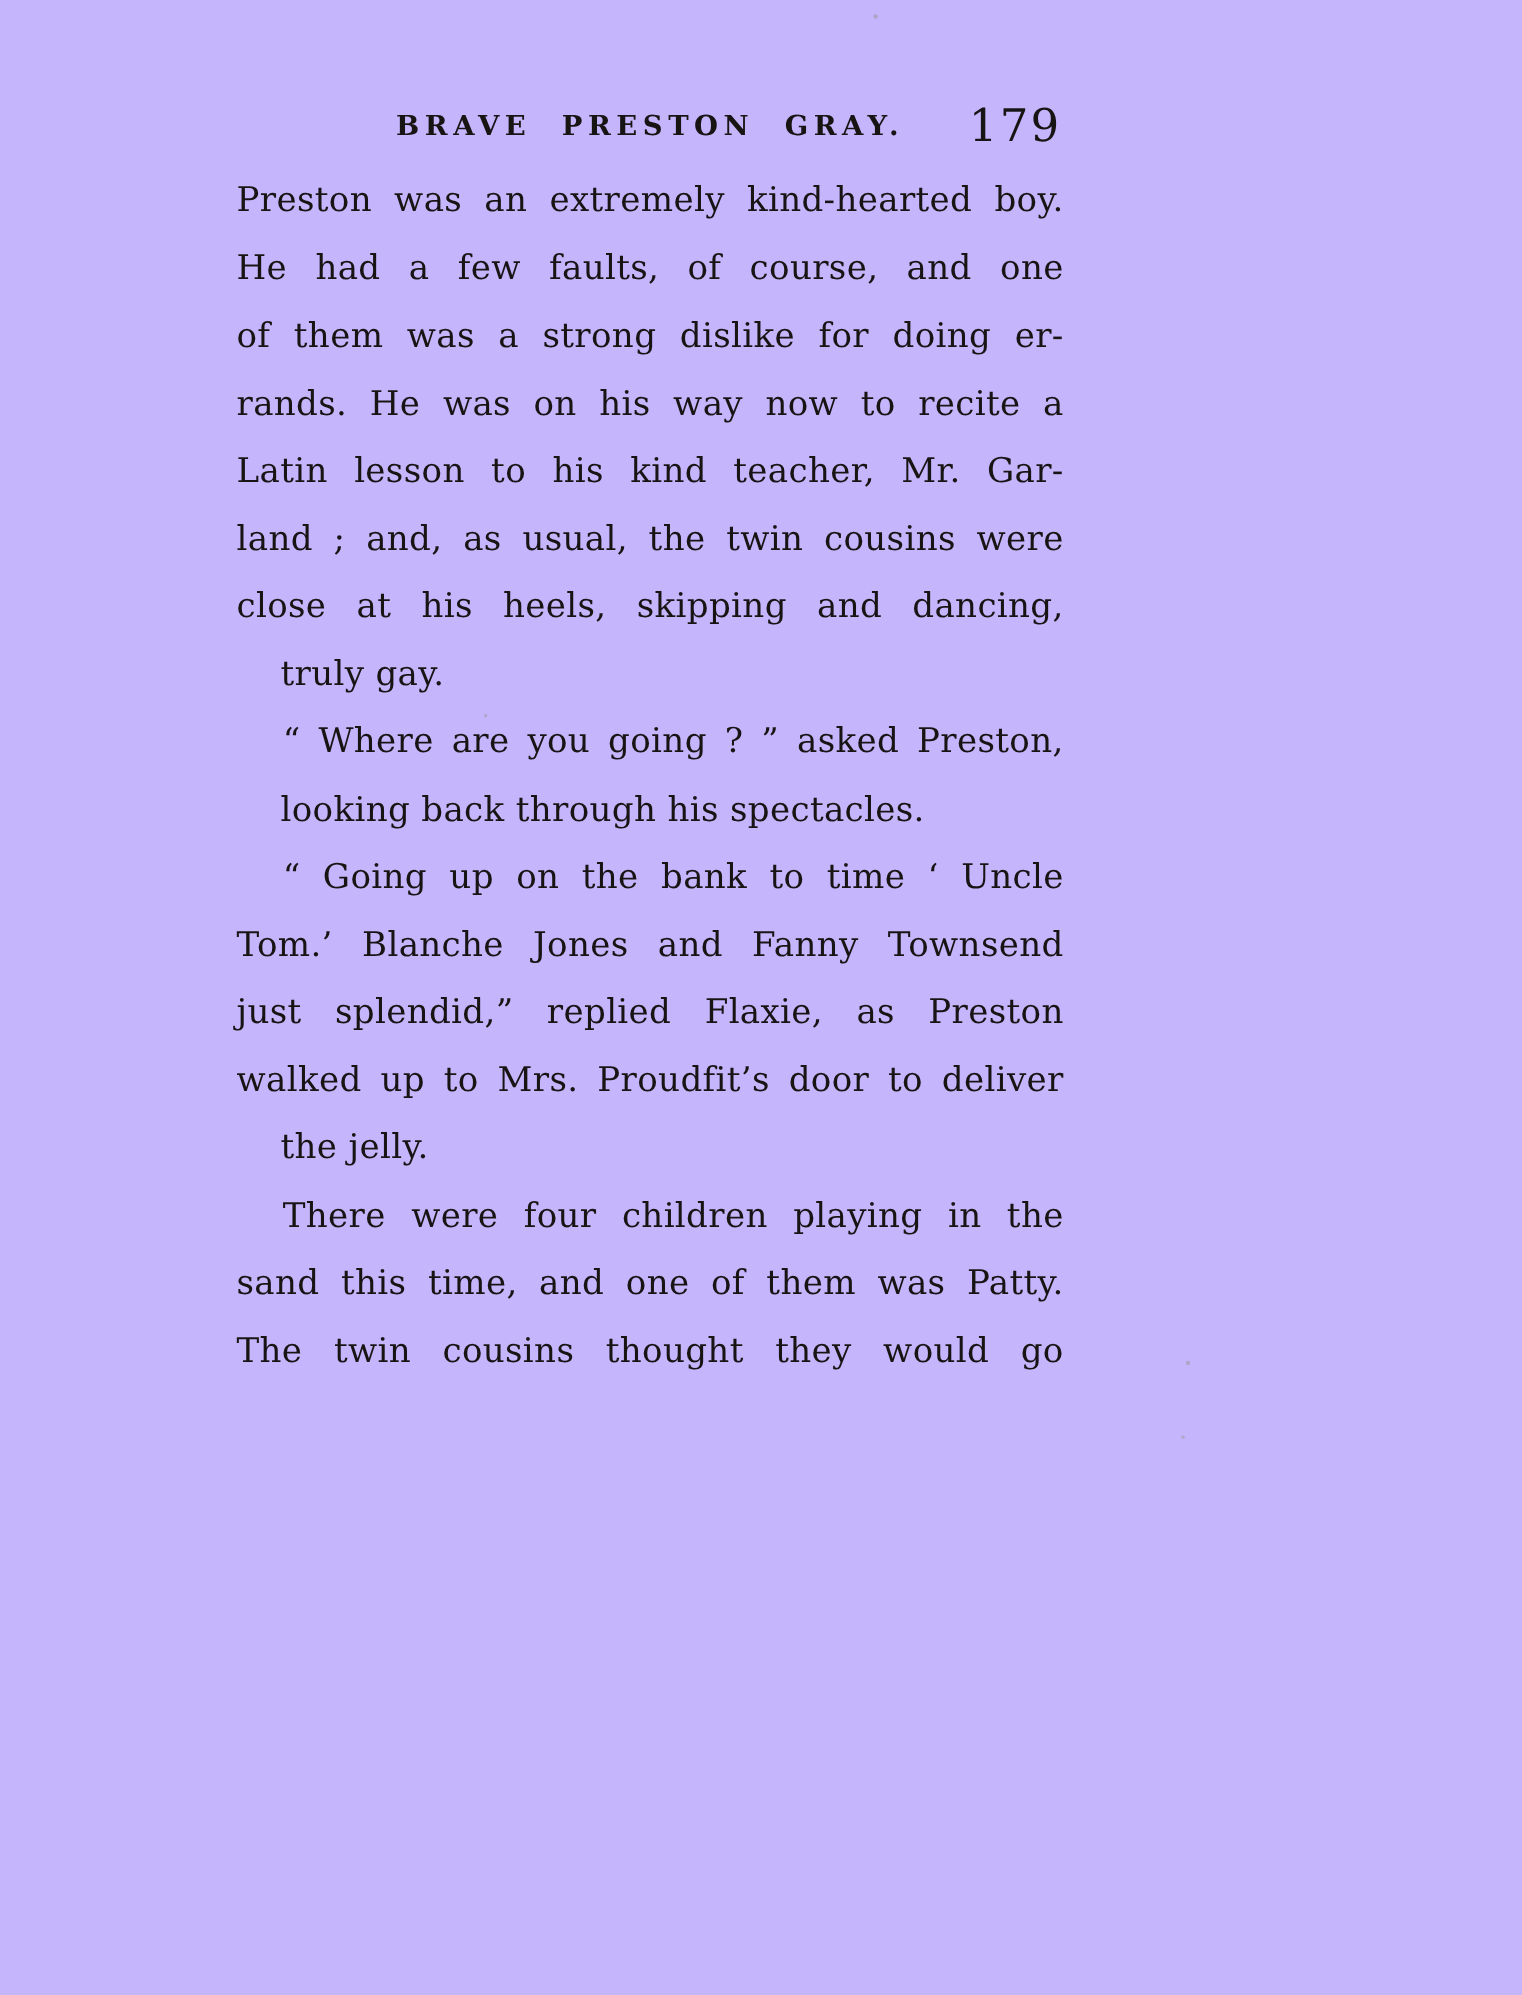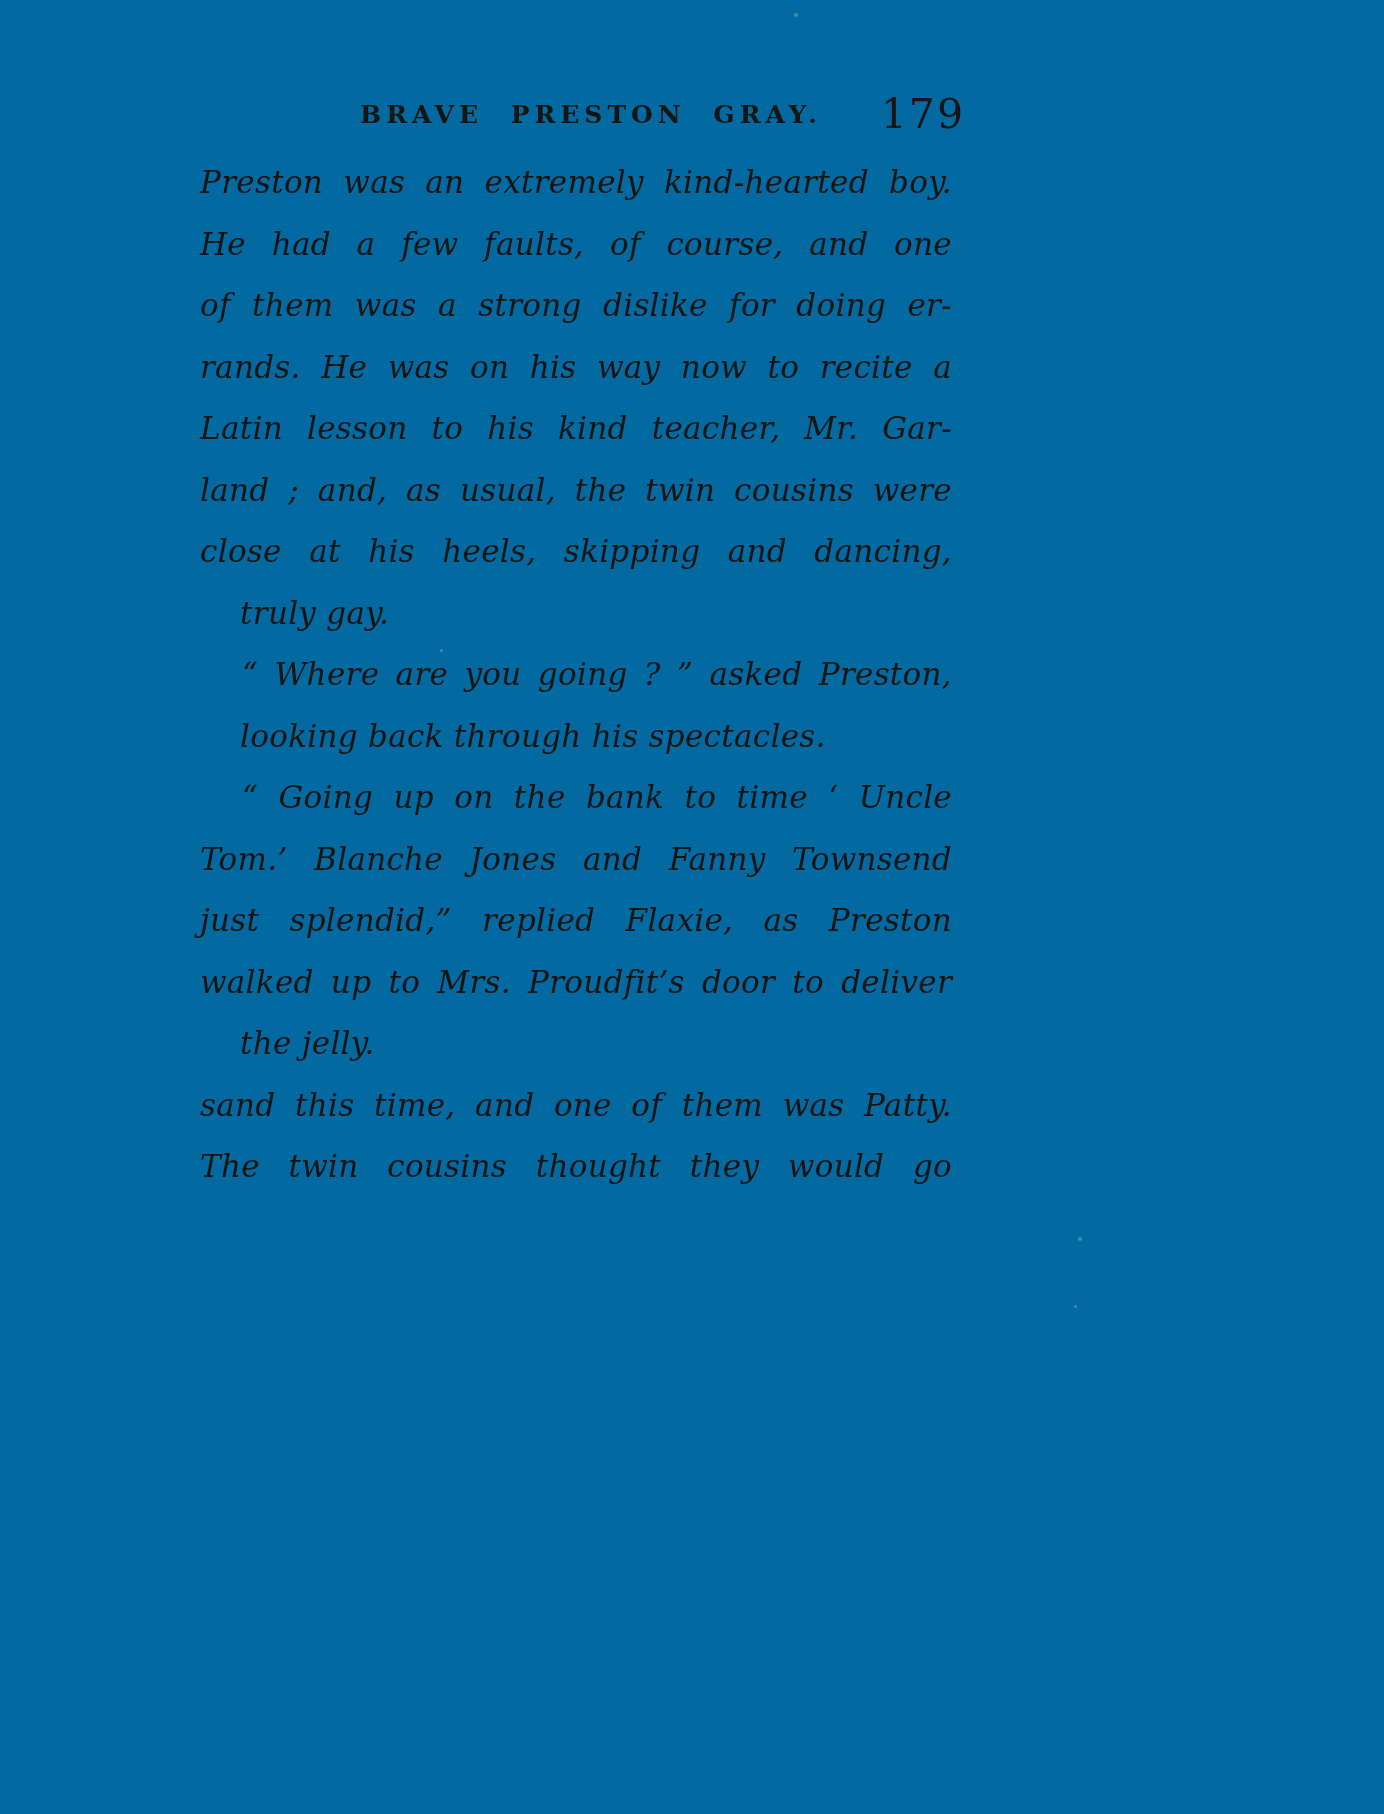--- a/index.html
+++ b/index.html
@@ -14,21 +14,21 @@
     background: #fdfdfd;
     font-family: "DejaVu Serif", serif;
     color: #171513;
     position: relative;
     text-rendering: optimizeLegibility;
   }
 
   .page {
     position: absolute;
     inset: 0;
-    background: #0369a1;
+    background: #c4b5fd;
   }
 
   
   .page-header {
     position: absolute;
     left: 215px;
     top: 92px;
     width: 752px;
     height: 48px;
   }
@@ -50,24 +50,23 @@
     position: absolute;
     right: 2px;
     top: -2px;
     font-size: 41px;
     letter-spacing: 2px;
   }
 
   
   .text-block {
     position: absolute;
-    left: 200px;
+    left: 215px;
     top: 152px;
     width: 752px;
-    font-style: italic;
   }
 
   .para { display: block; }
 
   .line {
     font-size: 31px;
     line-height: 61.5px;
     letter-spacing: 0.3px;
     text-align: justify;
     text-align-last: justify;
@@ -120,20 +119,21 @@
 
     <div class="para">
       <div class="line indent">“ Going up on the bank to time ‘ Uncle</div>
       <div class="line">Tom.’  Blanche Jones and Fanny Townsend</div>
       <div class="line">just splendid,” replied Flaxie, as Preston</div>
       <div class="line">walked up to Mrs. Proudfit’s door to deliver</div>
       <div class="line last">the jelly.</div>
     </div>
 
     <div class="para">
+      <div class="line indent">There were four children playing in the</div>
       <div class="line">sand this time, and one of them was Patty.</div>
       <div class="line">The twin cousins thought they would go</div>
     </div>
 
   </main>
 
   <span class="artifact a1"></span>
   <span class="artifact a2"></span>
   <span class="artifact a3"></span>
   <span class="artifact a4"></span>

